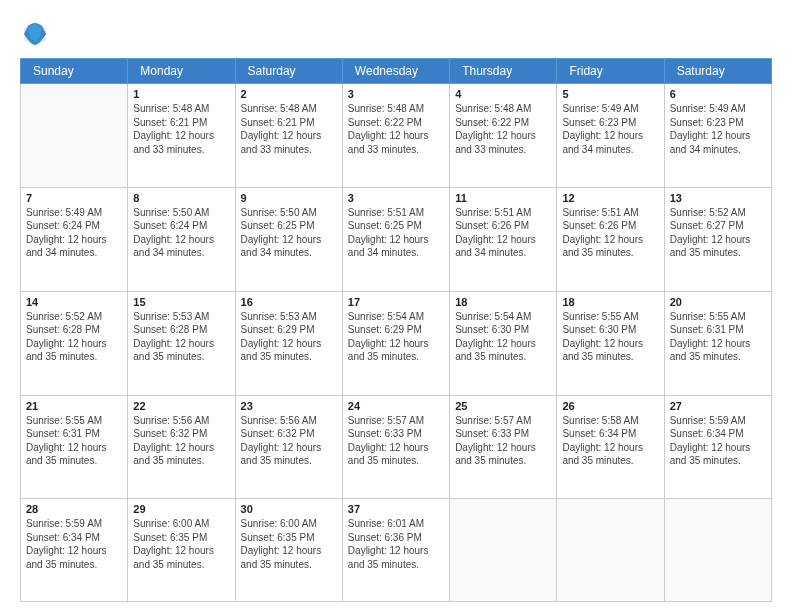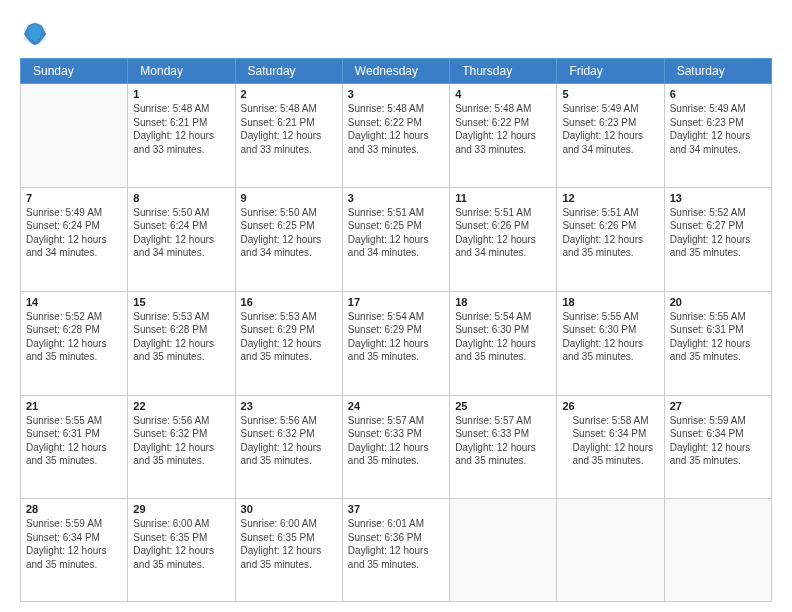--- a/index.html
+++ b/index.html
@@ -310,21 +310,21 @@
           </td>
           <td>
             <span class="day-num">25</span>
             <div class="cell-info" style="white-space: pre-line;">Sunrise: 5:57 AM
 Sunset: 6:33 PM
 Daylight: 12 hours
 and 35 minutes.</div>
           </td>
           <td>
             <span class="day-num">26</span>
-            <div class="cell-info" style="white-space: pre-line; margin-left: 10px;">Sunrise: 5:58 AM
+            <div class="cell-info" style="white-space: pre-line;">Sunrise: 5:58 AM
 Sunset: 6:34 PM
 Daylight: 12 hours
 and 35 minutes.</div>
           </td>
           <td>
             <span class="day-num">27</span>
             <div class="cell-info" style="white-space: pre-line;">Sunrise: 5:59 AM
 Sunset: 6:34 PM
 Daylight: 12 hours
 and 35 minutes.</div>

